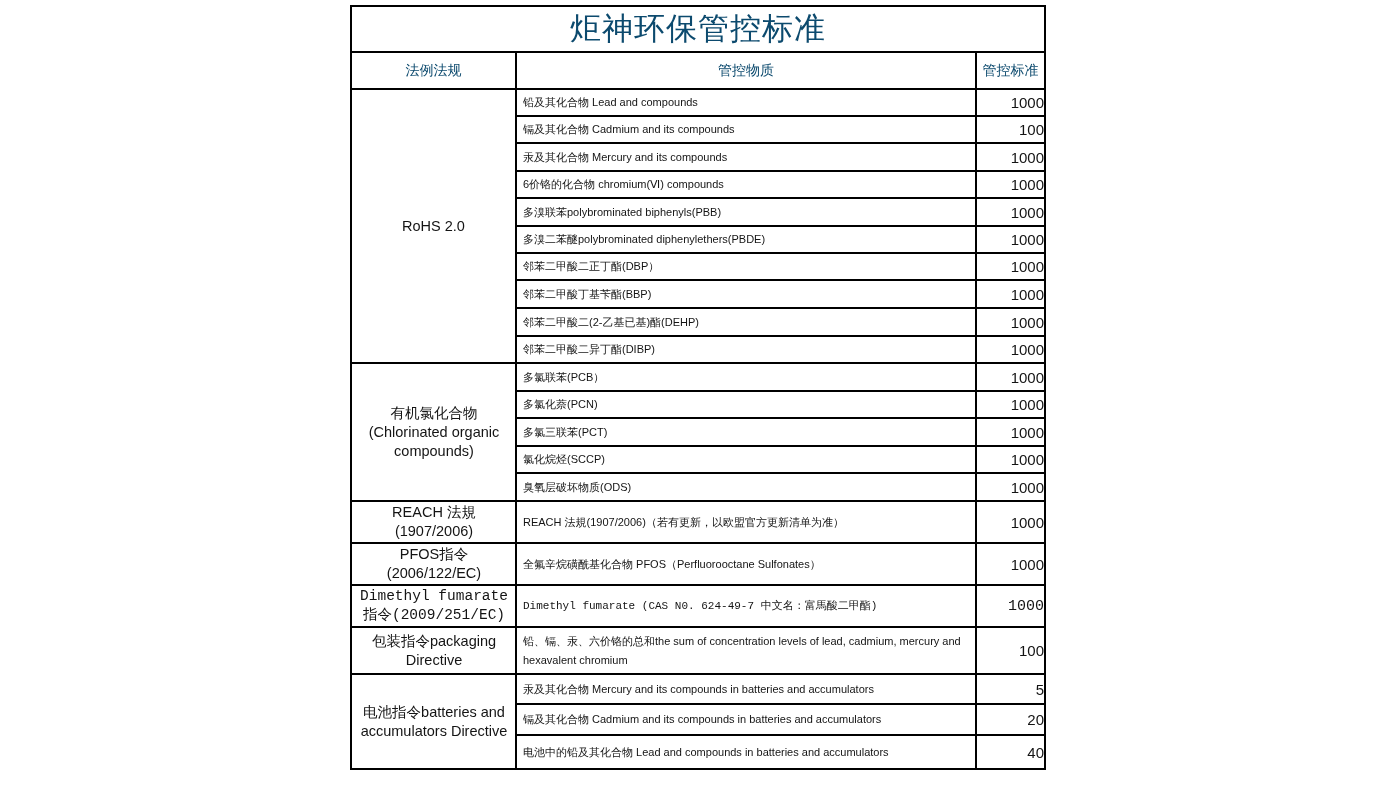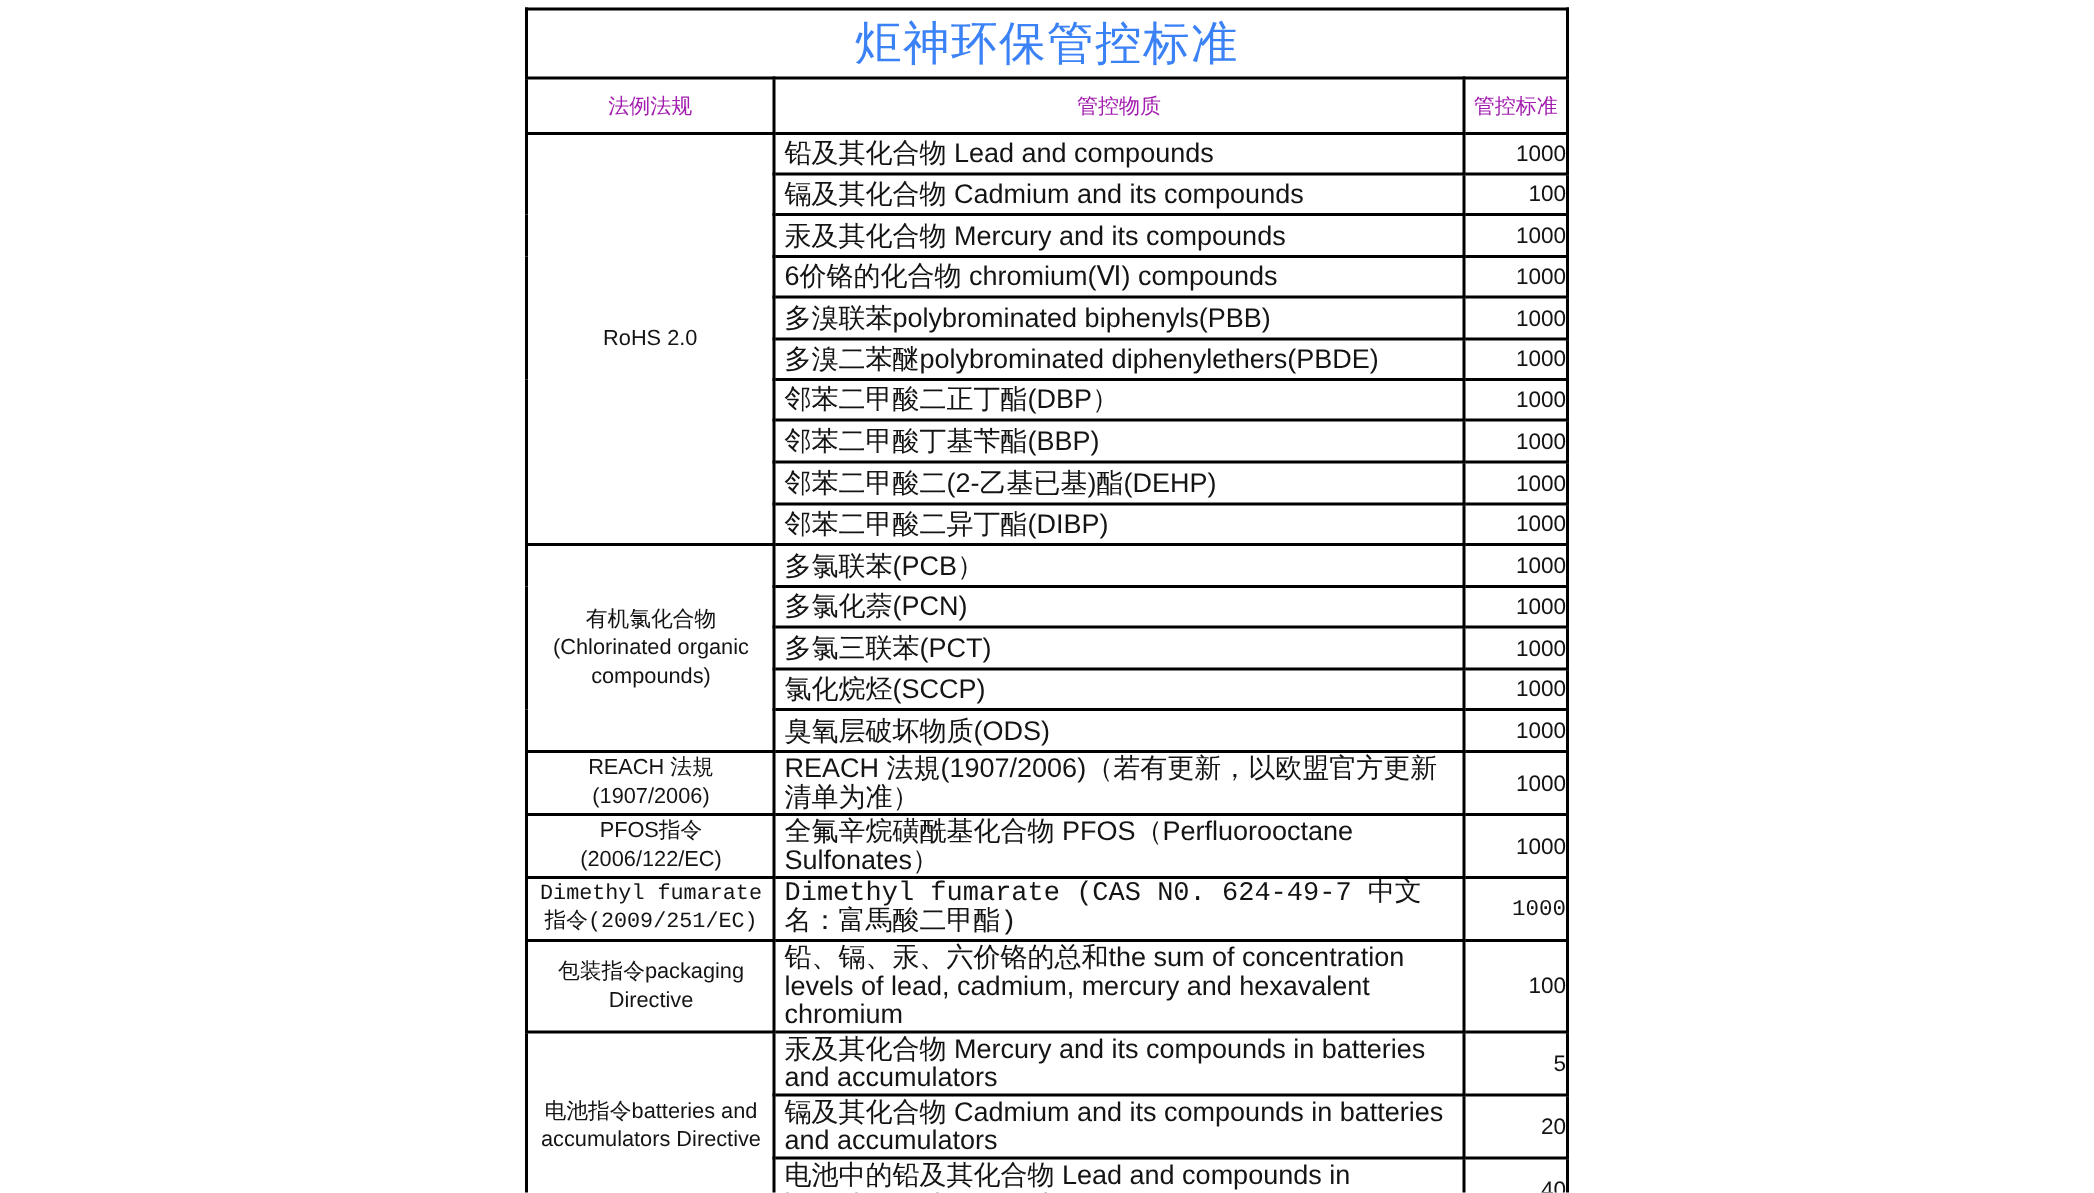--- a/index.html
+++ b/index.html
@@ -12,31 +12,31 @@
   table.std{
     position:absolute;left:350px;top:5px;width:694px;
     border-collapse:collapse;table-layout:fixed;background:#fff;
   }
   table.std th, table.std td{
     border:2px solid #000;overflow:hidden;vertical-align:middle;
     font-weight:normal;
   }
   .title-cell{
     height:39px;font-size:31px;font-weight:bold;text-align:center;
-    letter-spacing:1px;color:#3b82f6;
+    letter-spacing:1px;color:#0c4a6e;
   }
   .head-cell{
-    height:33px;font-size:14px;font-weight:bold;text-align:center;color:#a21caf;
+    height:33px;font-size:14px;font-weight:bold;text-align:center;color:#0c4a6e;
   }
   .reg-cell{
     font-size:14.5px;text-align:center;padding:1px 3px 1px 4px;line-height:19px;
   }
   .reg-cell.center{text-align:center;padding:1px;}
   .sub-cell{
-    font-size:18px;text-align:left;padding:1px 4px 1px 6px;line-height:19px;
+    font-size:11px;text-align:left;padding:1px 4px 1px 6px;line-height:19px;
   }
   .lim-cell{font-size:15px;text-align:right;padding:0;}
 </style>
 </head>
 <body>
 
 <div class="page">
   <table class="std">
     <colgroup>
       <col style="width:165px">

